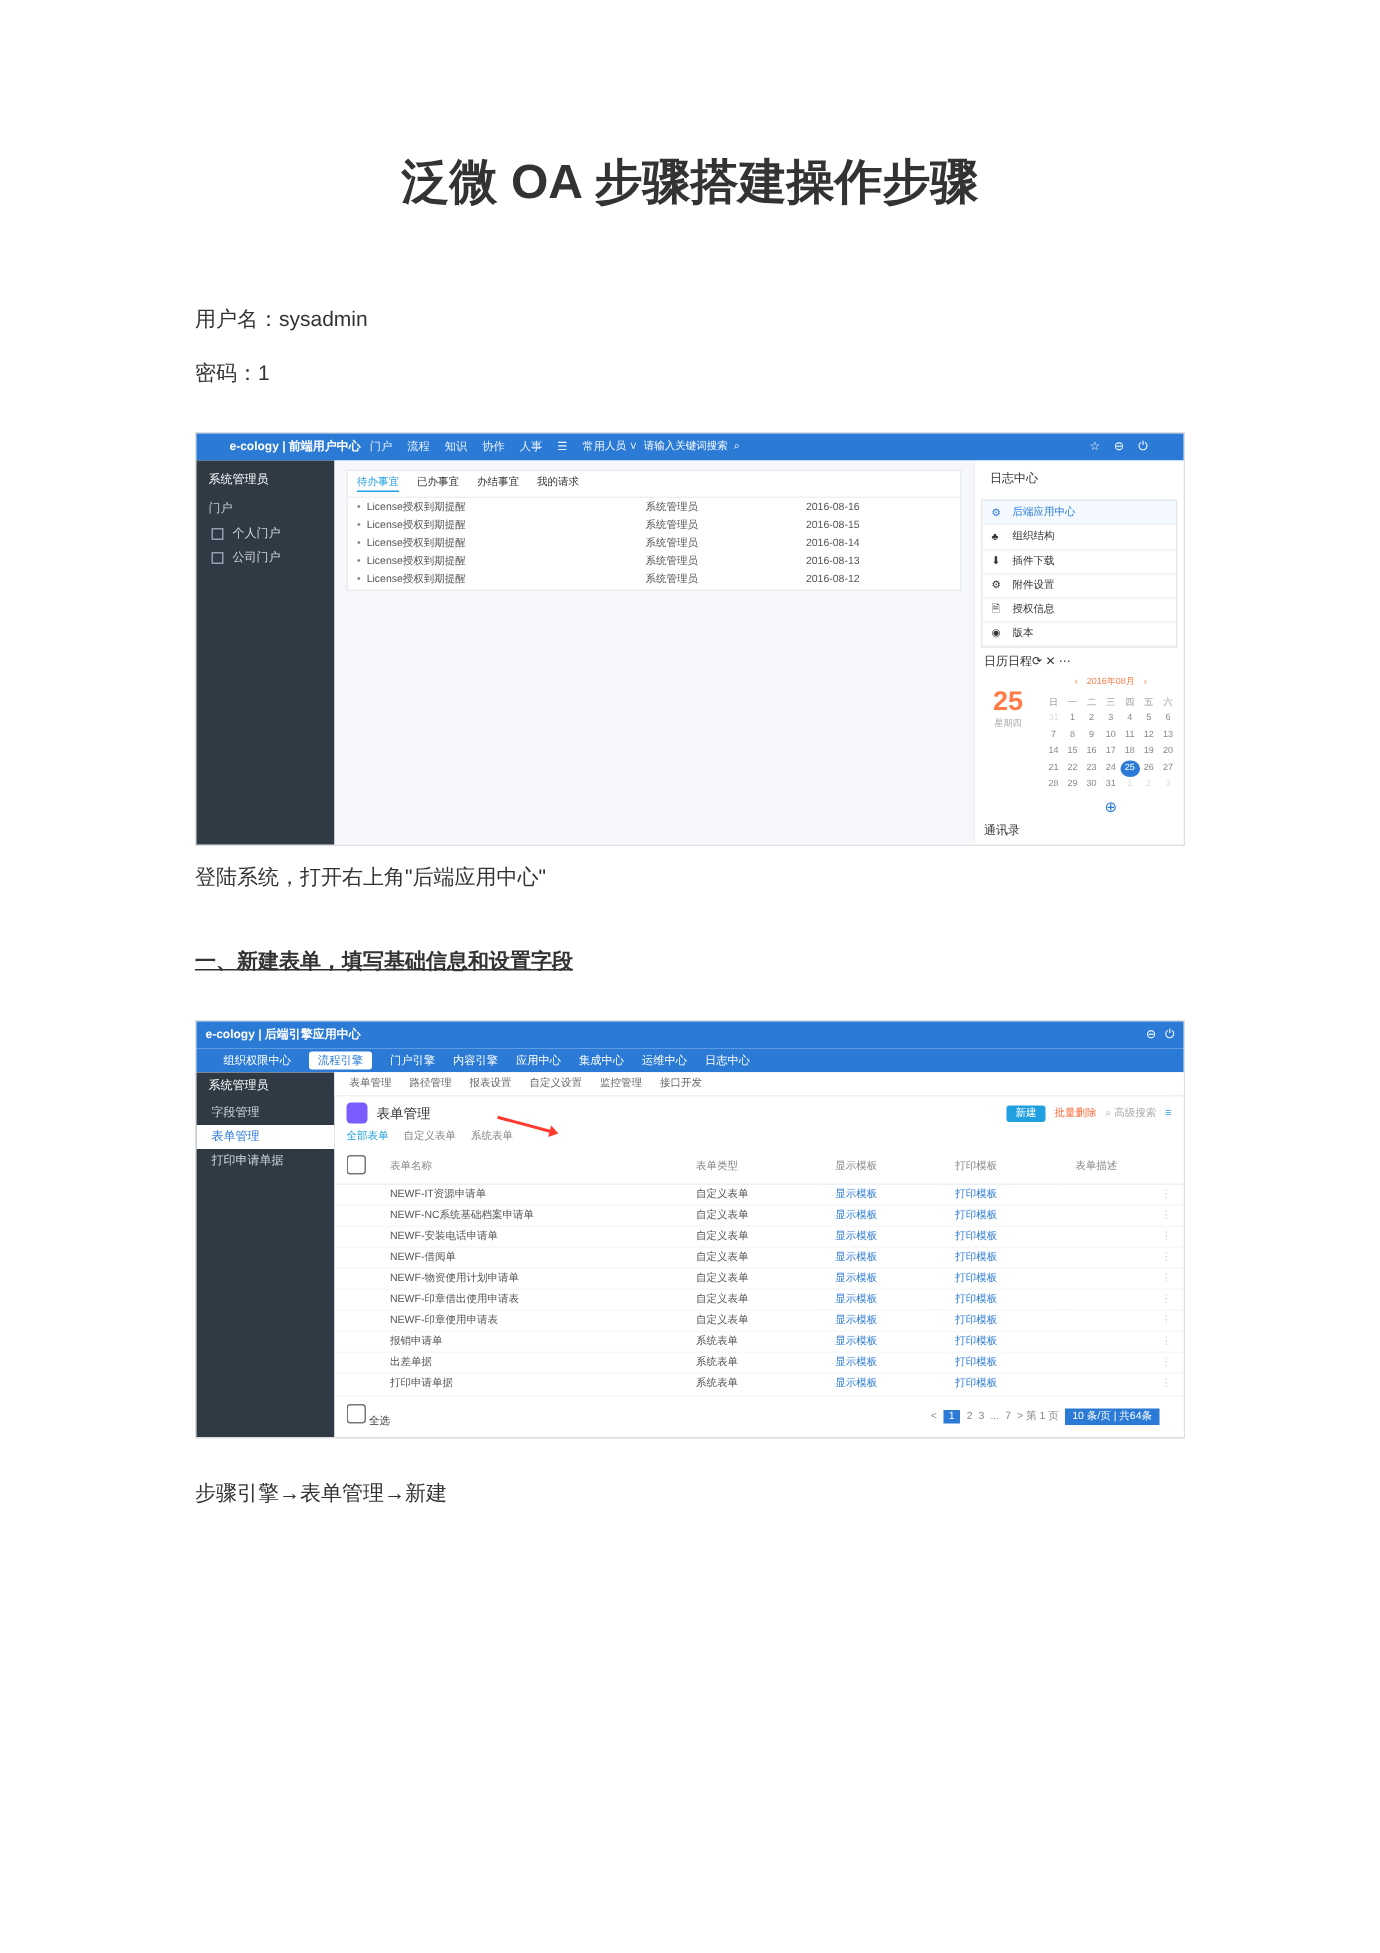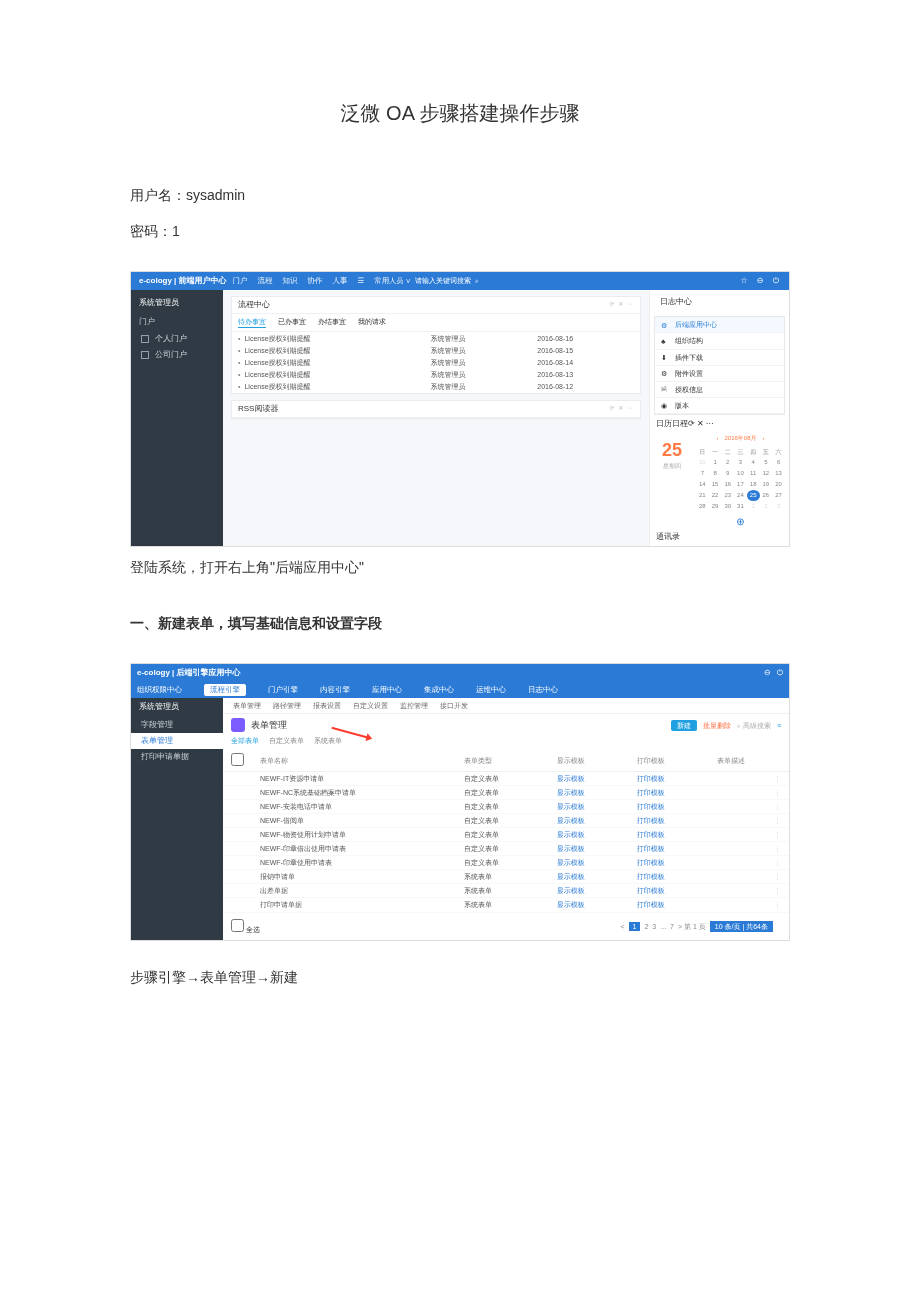--- a/index.html
+++ b/index.html
@@ -8,22 +8,22 @@
     height: 1302px;
     font-family: "Microsoft YaHei", Arial, sans-serif;
     background: #fff;
     color: #333;
     position: relative;
     padding: 100px 130px 0 130px;
     font-size: 13px;
   }
   h1.main-title {
     text-align: center;
-    font-size: 20px;
-    font-weight: normal;
+    font-size: 32px;
+    font-weight: bold;
     margin-bottom: 60px;
   }
   .credline { font-size: 14px; margin-bottom: 18px; }
 
   
   .shot {
     width: 660px;
     border: 1px solid #ddd;
     margin-top: 30px;
     margin-bottom: 12px;
@@ -31,21 +31,21 @@
     line-height: 1.3;
     position: relative;
     background: #fff;
   }
   .shot .topbar {
     display: flex;
     align-items: center;
     height: 18px;
     background: #2b7bd6;
     color: #fff;
-    padding: 0 8px;
+    padding: 0 22px;
   }
   .shot .topbar .brand { font-weight: bold; margin-right: 6px; font-size: 8px;}
   .shot .topnav { display: flex; gap: 10px; font-size: 7.5px; }
   .shot .topnav span { opacity: .9; }
   .shot .topright { margin-left: auto; display:flex; gap:6px; align-items:center;}
   .shot .topright .iconsq { width:10px; height:10px; display:inline-flex; align-items:center; justify-content:center;}
   .shot .searchbox {
     display:flex; align-items:center; gap:4px; font-size:7px;
   }
   .shot .body { display:flex; min-height: 240px;}
@@ -94,31 +94,31 @@
   .calendar td.dim { color:#ddd;}
   .calendar .plus { text-align:center; color:#2b7bd6; font-size:10px; margin-top:3px;}
   .watermark {
     position:absolute; left:50%; top:50%; transform:translate(-50%,-50%);
     font-size:40px; letter-spacing:4px; color:#eaeaea; pointer-events:none;
     font-weight:300; white-space:nowrap;
   }
 
   .caption { font-size: 14px; margin-top: 10px; }
 
-  .sectionTitle { font-size: 14px; font-weight:bold; margin-top: 38px; margin-bottom: 6px;}
+  .sectionTitle { font-size: 14px; font-weight:bold; margin-top: 38px; margin-bottom: 6px; text-decoration: underline;}
 
   
   .shot2 .topbar2 {
     display:flex; align-items:center; height:18px; background:#2b7bd6; color:#fff;
     font-size:8px; padding:0 6px;
   }
   .shot2 .topbar2 .brand { font-weight:bold; }
   .shot2 .topnav2row {
     display:flex; align-items:center; height:16px; background:#2b7bd6; color:#fff;
-    font-size:7.5px; padding:0 6px; gap:22px;
+    font-size:7.5px; padding:0 18px; gap:12px;
   }
   .shot2 .topnav2row .pill { background:#fff; color:#2b7bd6; padding:1px 6px; border-radius:2px;}
   .shot2 .subnav {
     display:flex; gap:12px; font-size:7px; padding:3px 10px; background:#fff; color:#666;
     border-bottom:1px solid #eef1f4;
   }
   .shot2 .body2 { display:flex; min-height: 230px; background:#f5f7fa;}
   .shot2 .leftnav2 {
     width:92px; background:#2f3a45; color:#cfd6dc; font-size:8px;
   }
@@ -192,24 +192,20 @@
           <span class="ico"></span>
           <span>个人门户</span>
         </div>
       <div class="item">
           <span class="ico"></span>
           <span>公司门户</span>
         </div>
     </div>
     <div class="center">
       <div class="card">
-        <div class="cardhead">
-            <span>流程中心</span>
-            <span class="mini">⟳ ✕ ⋯</span>
-          </div>
         <div class="tabs">
           <span class="active">待办事宜</span>
           <span>已办事宜</span>
           <span>办结事宜</span>
           <span>我的请求</span>
         </div>
         <table class="tbl">
           <tbody>
               <tr>
                 <td class="dot">License授权到期提醒</td>
@@ -232,26 +228,20 @@
                 <td>2016-08-13</td>
               </tr>
           <tr>
                 <td class="dot">License授权到期提醒</td>
                 <td>系统管理员</td>
                 <td>2016-08-12</td>
               </tr>
         </tbody>
           </table>
       </div>
-      <div class="card">
-          <div class="cardhead">
-            <span>RSS阅读器</span>
-            <span class="mini">⟳ ✕ ⋯</span>
-          </div>
-        </div>
     </div>
     <div class="rightpanel">
       <div class="card" style="border:none;">
         <div class="cardhead" style="border:none;">
             <span>日志中心</span>
           </div>
       </div>
       <div class="menuBox">
         <div class="row hl">
             <span class="dot">⚙</span>

